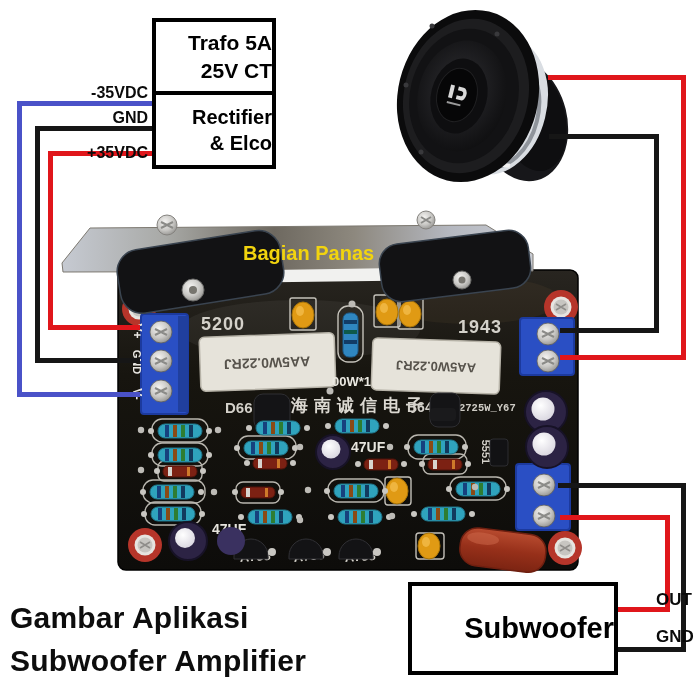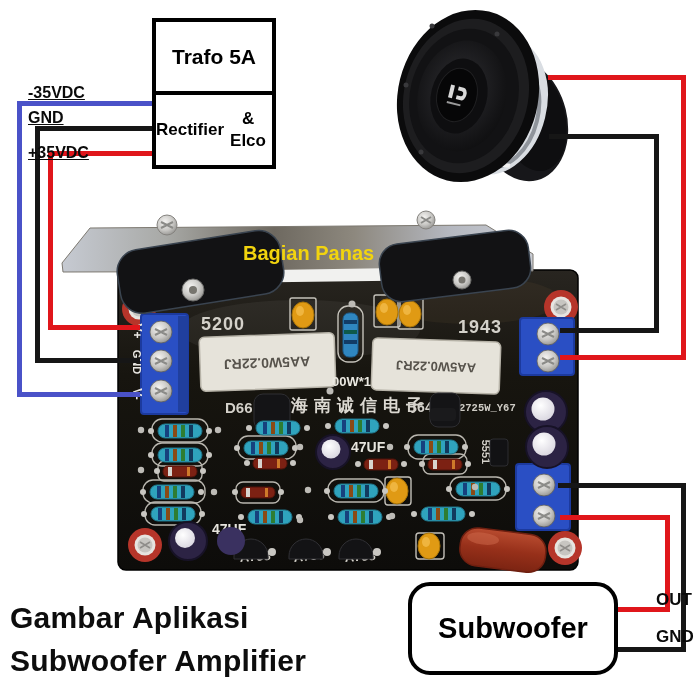--- a/index.html
+++ b/index.html
@@ -8,29 +8,29 @@
     font-family:"Liberation Sans",sans-serif;
   }
   .stage *{box-sizing:border-box;}
   svg{position:absolute;left:0;top:0;z-index:2;font-family:"Liberation Sans",sans-serif;}
   .wire{position:absolute;z-index:3;}
   .wire.red{background:#e0161b;}
   .wire.blue{background:#4a52c8;}
   .wire.blk{background:#161616;}
   .box{
     position:absolute;z-index:4;background:#ffffff;border:4px solid #000;
-    display:flex;flex-direction:row;align-items:center;justify-content:center;
+    display:flex;flex-direction:column;align-items:flex-end;justify-content:center;
     font-weight:bold;color:#000;text-align:center;
   }
   .trafo-box{left:152px;top:18px;width:124px;height:77px;font-size:21px;line-height:1.32;}
-  .rect-box{left:152px;top:91px;width:124px;height:78px;font-size:17px;line-height:1.32;}
-  .filter-box{left:408px;top:582px;width:210px;height:93px;font-size:29px;line-height:1.25;border-radius:22px;}
+  .rect-box{left:152px;top:91px;width:124px;height:78px;font-size:20px;line-height:1.32;}
+  .filter-box{left:408px;top:582px;width:210px;height:93px;font-size:29px;line-height:1.25;}
   .rail-label{
-    position:absolute;z-index:4;left:28px;width:120px;
-    font-weight:bold;font-size:16px;color:#0a0a0a;text-decoration:underline;
+    position:absolute;z-index:4;left:28px;width:120px;text-align:right;
+    font-weight:bold;font-size:16px;color:#0a0a0a;
   }
   .banner{
     position:absolute;z-index:4;left:62px;top:191px;width:472px;height:28px;
     border:3px solid #e0161b;color:#e0161b;font-weight:bold;font-size:17px;
     display:flex;align-items:center;justify-content:center;white-space:nowrap;
   }
   .out-label{position:absolute;z-index:4;font-weight:bold;font-size:17px;color:#0a0a0a;margin-left:36px;}
   .caption{position:absolute;z-index:4;left:10px;font-weight:bold;font-size:30px;color:#0d0d0d;letter-spacing:0.2px;}
 </style>
 </head>
@@ -343,20 +343,21 @@
 
   <div class="wire blk" style="left:558px;top:483px;width:128px;height:5px"></div>
   <div class="wire blk" style="left:681px;top:483px;width:5px;height:169px"></div>
   <div class="wire blk" style="left:617px;top:647px;width:69px;height:5px"></div>
   <div class="wire red" style="left:560px;top:515px;width:110px;height:5px"></div>
   <div class="wire red" style="left:665px;top:515px;width:5px;height:97px"></div>
   <div class="wire red" style="left:617px;top:607px;width:53px;height:5px"></div>
 
   <div class="box trafo-box">
     <div>Trafo 5A</div>
+    <div>25V CT</div>
   </div>
   <div class="box rect-box">
     <div>Rectifier</div>
     <div>&amp; Elco</div>
   </div>
   <div class="box filter-box">
     <div>Subwoofer</div>
   </div>
 
   <div class="rail-label" style="top:84px">-35VDC</div>

